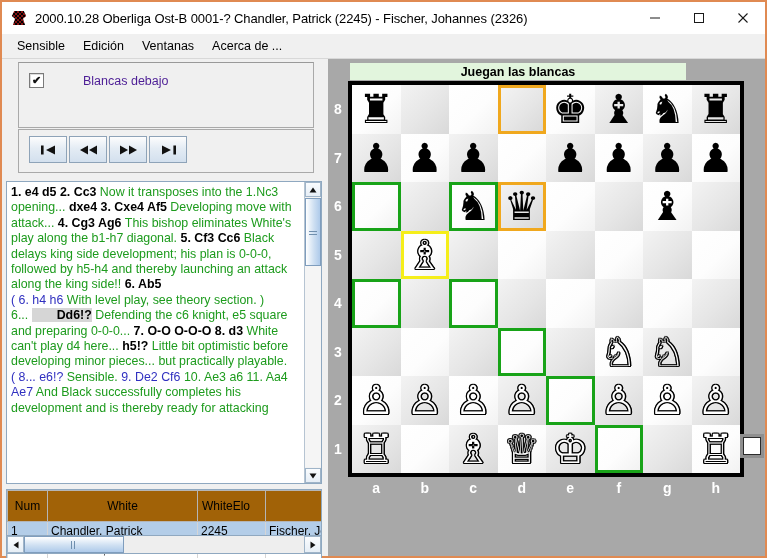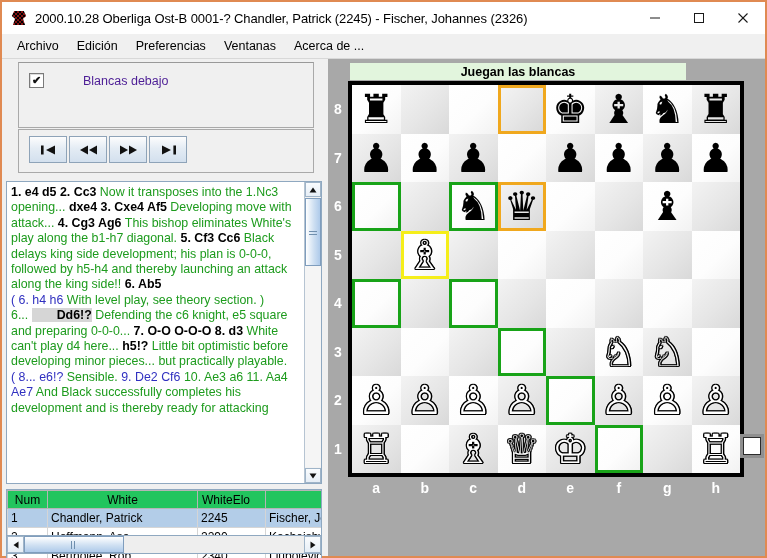--- a/index.html
+++ b/index.html
@@ -117,22 +117,22 @@
     background:repeating-linear-gradient(0deg,#6f8fae 0 1px,transparent 1px 3px);}
   .vs-track{position:absolute;left:0;top:84px;width:16px;bottom:16px;background:#f5f5f5;}
   
   .table-wrap{
     position:absolute;left:2px;top:430px;width:316px;height:124px;
     background:#fff;border:1px solid #8fa8c0;box-sizing:border-box;
     overflow:hidden;
   }
   table.games{border-collapse:collapse;width:418px;table-layout:fixed;}
   table.games th{
-    background:#22c55e;border:1px solid #b5b5b5;
-    font-size:12px;font-weight:normal;color:#000;height:18px;padding:0 4px;
+    background:#a16207;border:1px solid #b5b5b5;
+    font-size:12px;font-weight:normal;color:#000;height:31px;padding:0 4px;
     box-sizing:border-box;
   }
   table.games td{
     border:1px solid #d5d5d5;border-top:none;
     font-size:12px;color:#000;height:19px;padding:0 3px;
     white-space:nowrap;overflow:hidden;box-sizing:border-box;
   }
   table.games tr.sel td{background:#b3cde8;}
   .c-num{width:40px;}
   .c-white{width:150px;}
@@ -245,23 +245,22 @@
       <div class="win-btn">
         <svg width="12" height="12" viewBox="0 0 12 12">
             <line x1="1.5" y1="1.5" x2="10.5" y2="10.5" stroke="#1a1a1a" stroke-width="1.1"></line>
             <line x1="10.5" y1="1.5" x2="1.5" y2="10.5" stroke="#1a1a1a" stroke-width="1.1"></line>
           </svg>
       </div>
     </div>
   </div>
 
   <div class="menubar">
-    <div class="menu-item">Archivo</div>
+    <div class="menu-item">Sensible</div>
     <div class="menu-item">Edición</div>
-    <div class="menu-item">Preferencias</div>
     <div class="menu-item">Ventanas</div>
     <div class="menu-item">Acerca de ...</div>
   </div>
 
   <div class="leftpanel">
 
     <div class="opt-panel">
       <div class="chkrow">
         <span class="chkbox">
             <span>✔</span>

